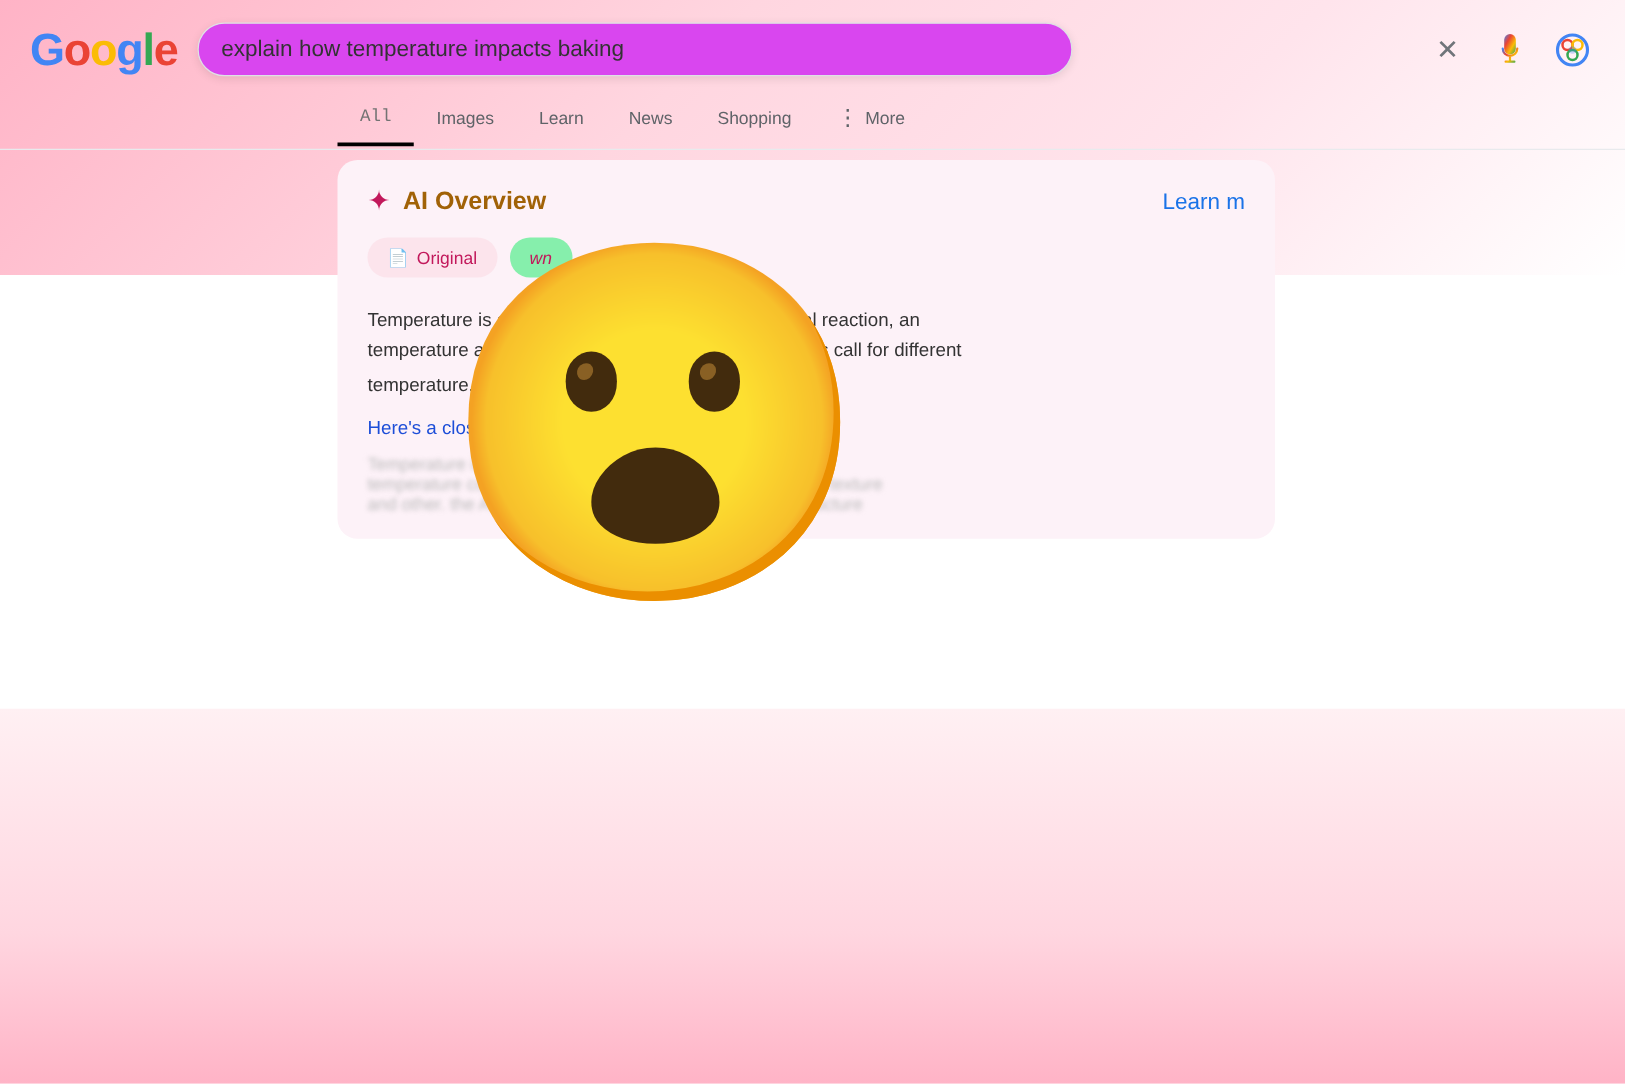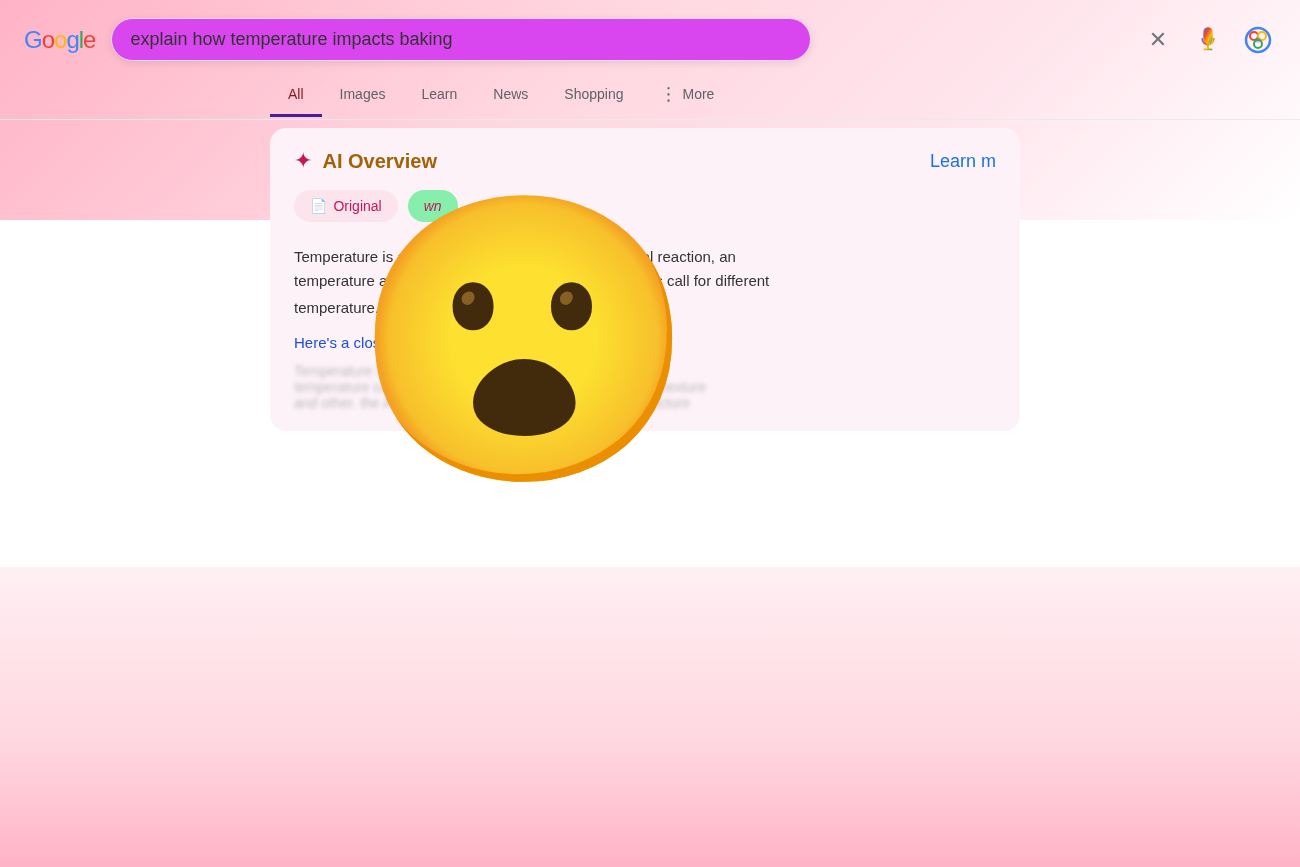--- a/index.html
+++ b/index.html
@@ -38,22 +38,22 @@
 
     
     .header {
       display: flex;
       align-items: center;
       padding: 18px 24px 10px 24px;
       gap: 16px;
     }
 
     .google-logo {
-      font-size: 24px;
-      font-weight: 400;
+      font-size: 36px;
+      font-weight: 700;
       letter-spacing: -1px;
       flex-shrink: 0;
     }
     .logo-b { color: #4285F4; }
     .logo-l { color: #EA4335; }
     .logo-u { color: #FBBC05; }
     .logo-e1 { color: #4285F4; }
     .logo-g { color: #34A853; }
     .logo-e2 { color: #EA4335; }
 
@@ -119,22 +119,23 @@
       cursor: pointer;
       text-decoration: none;
       display: flex;
       align-items: center;
       gap: 6px;
       border-bottom: 3px solid transparent;
       margin-bottom: -1px;
     }
 
     .tab.active {
-      color: #7f1d1d;
-      border-bottom: 3px solid #4c1d95;
+      color: #737373;
+      border-bottom: 3px solid #000000;
+      font-family: Liberation Mono, monospace;
     }
 
     .tab-more {
       display: flex;
       align-items: center;
       gap: 4px;
     }
 
     
     .results-count {

